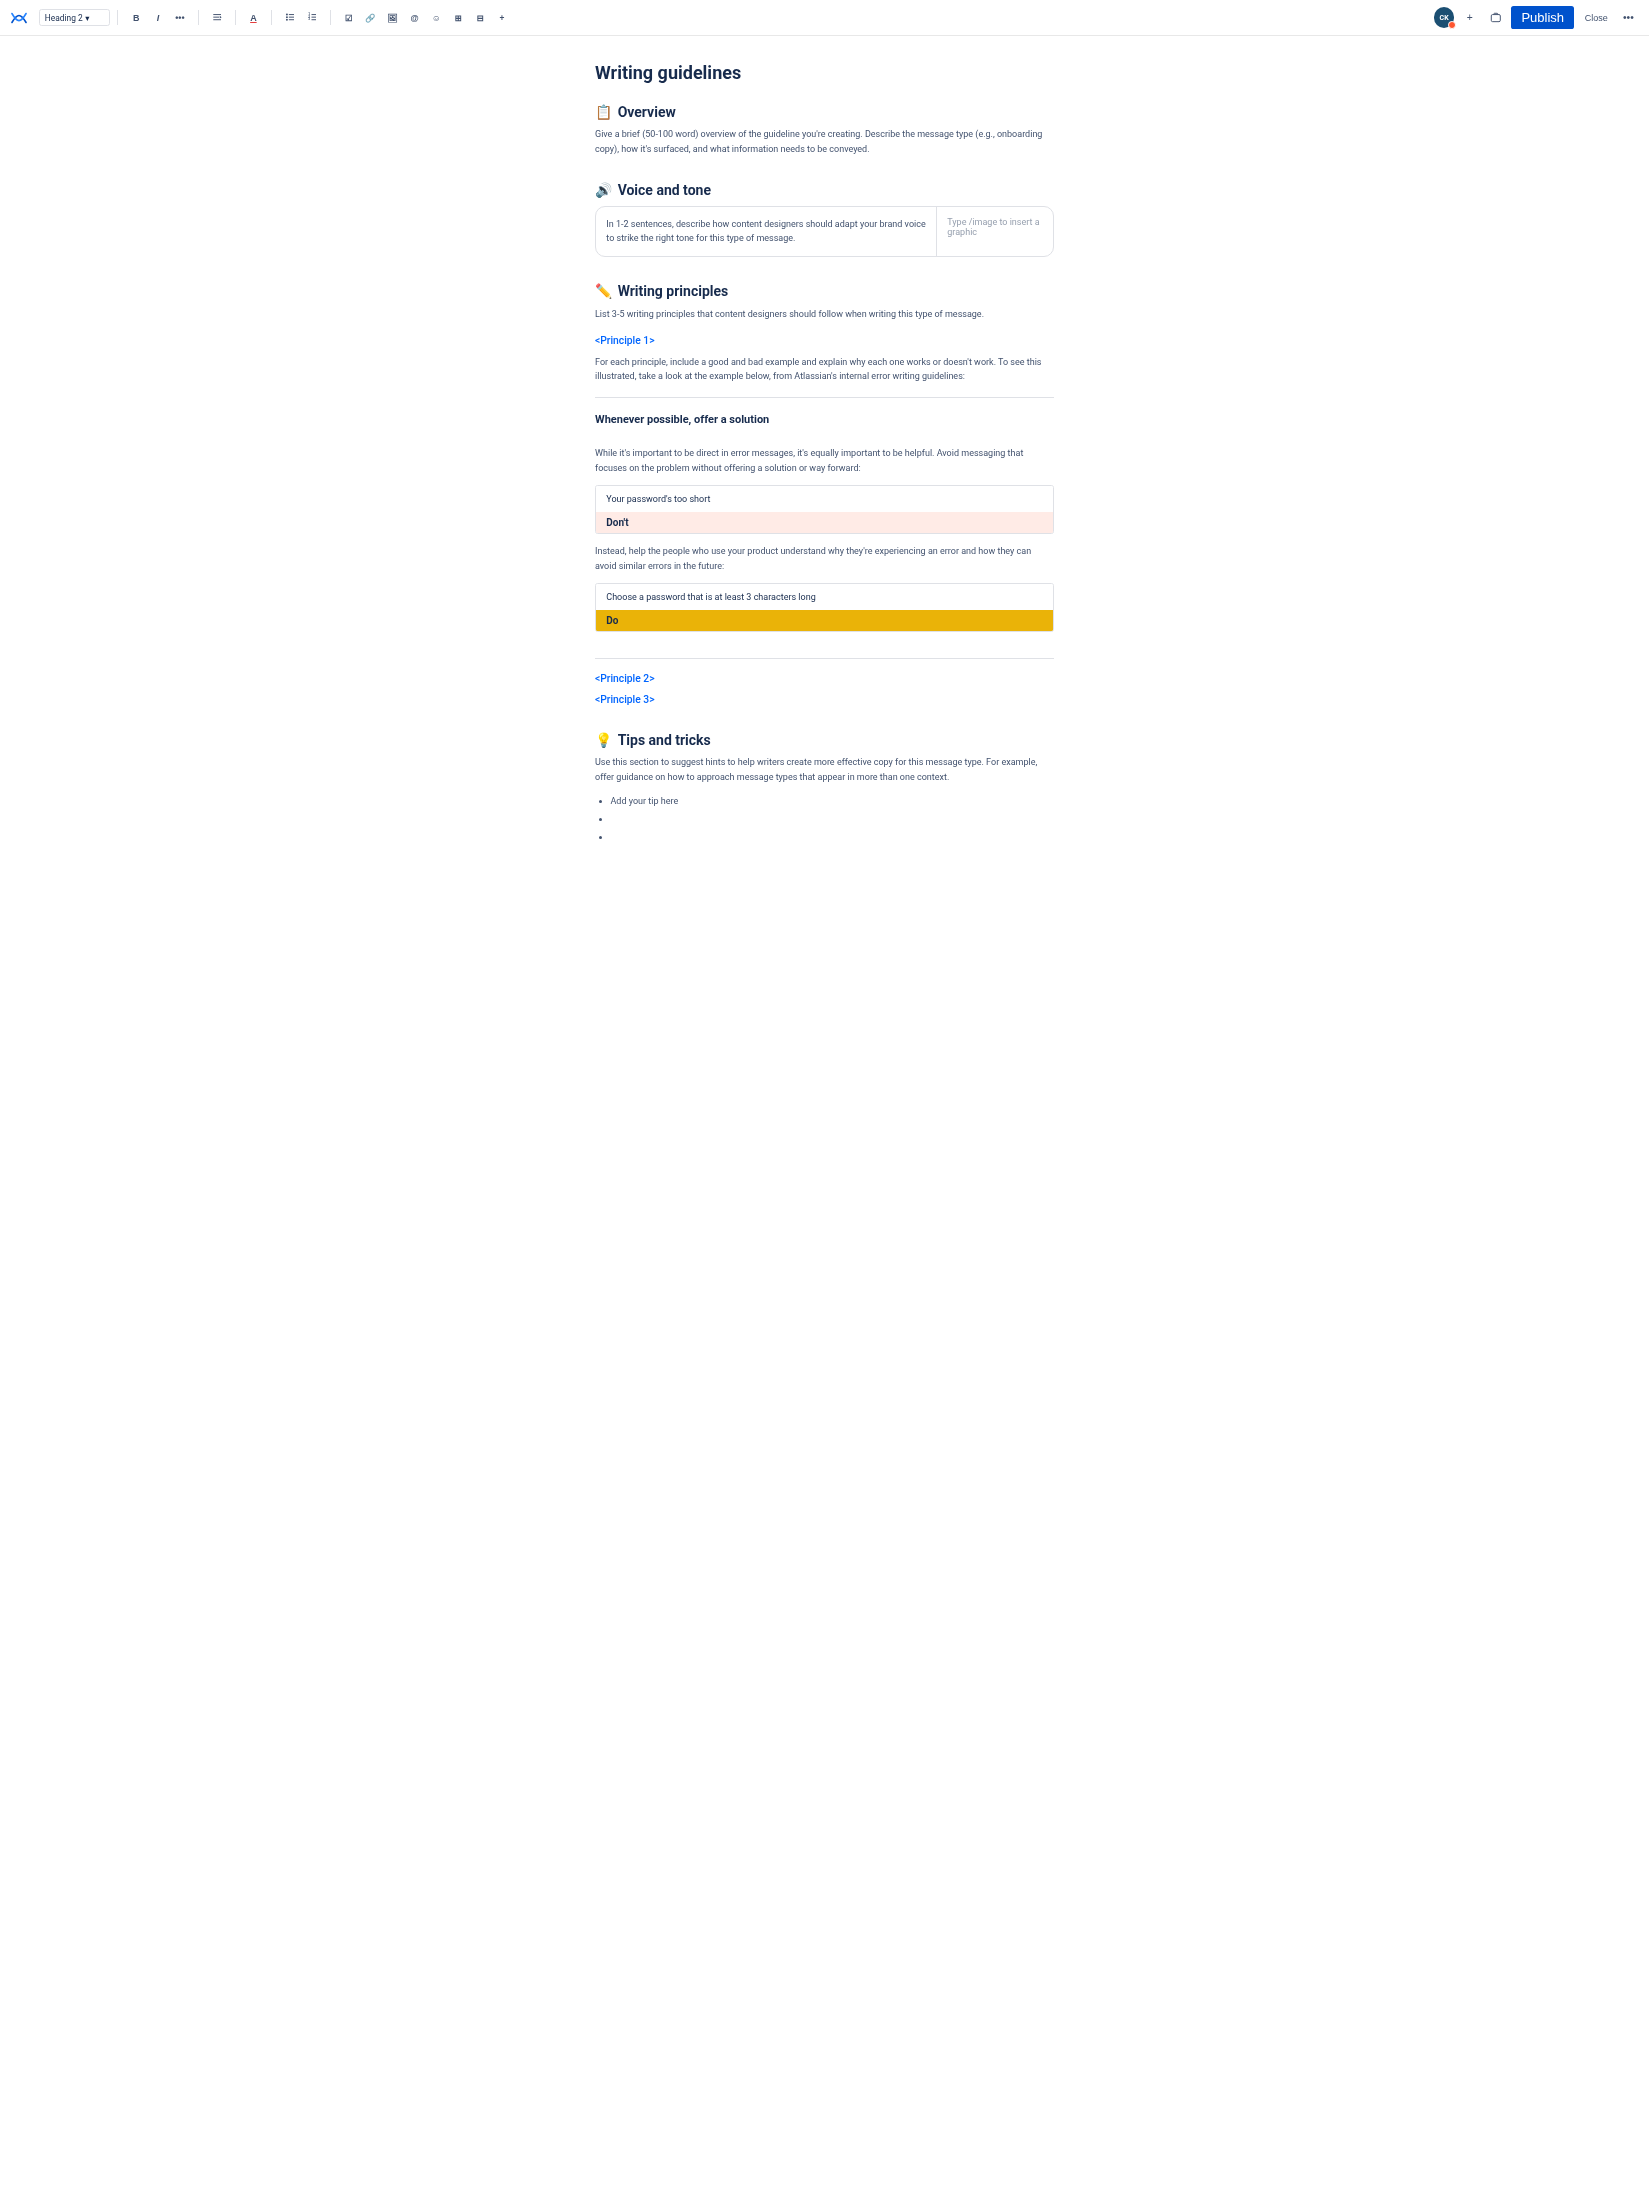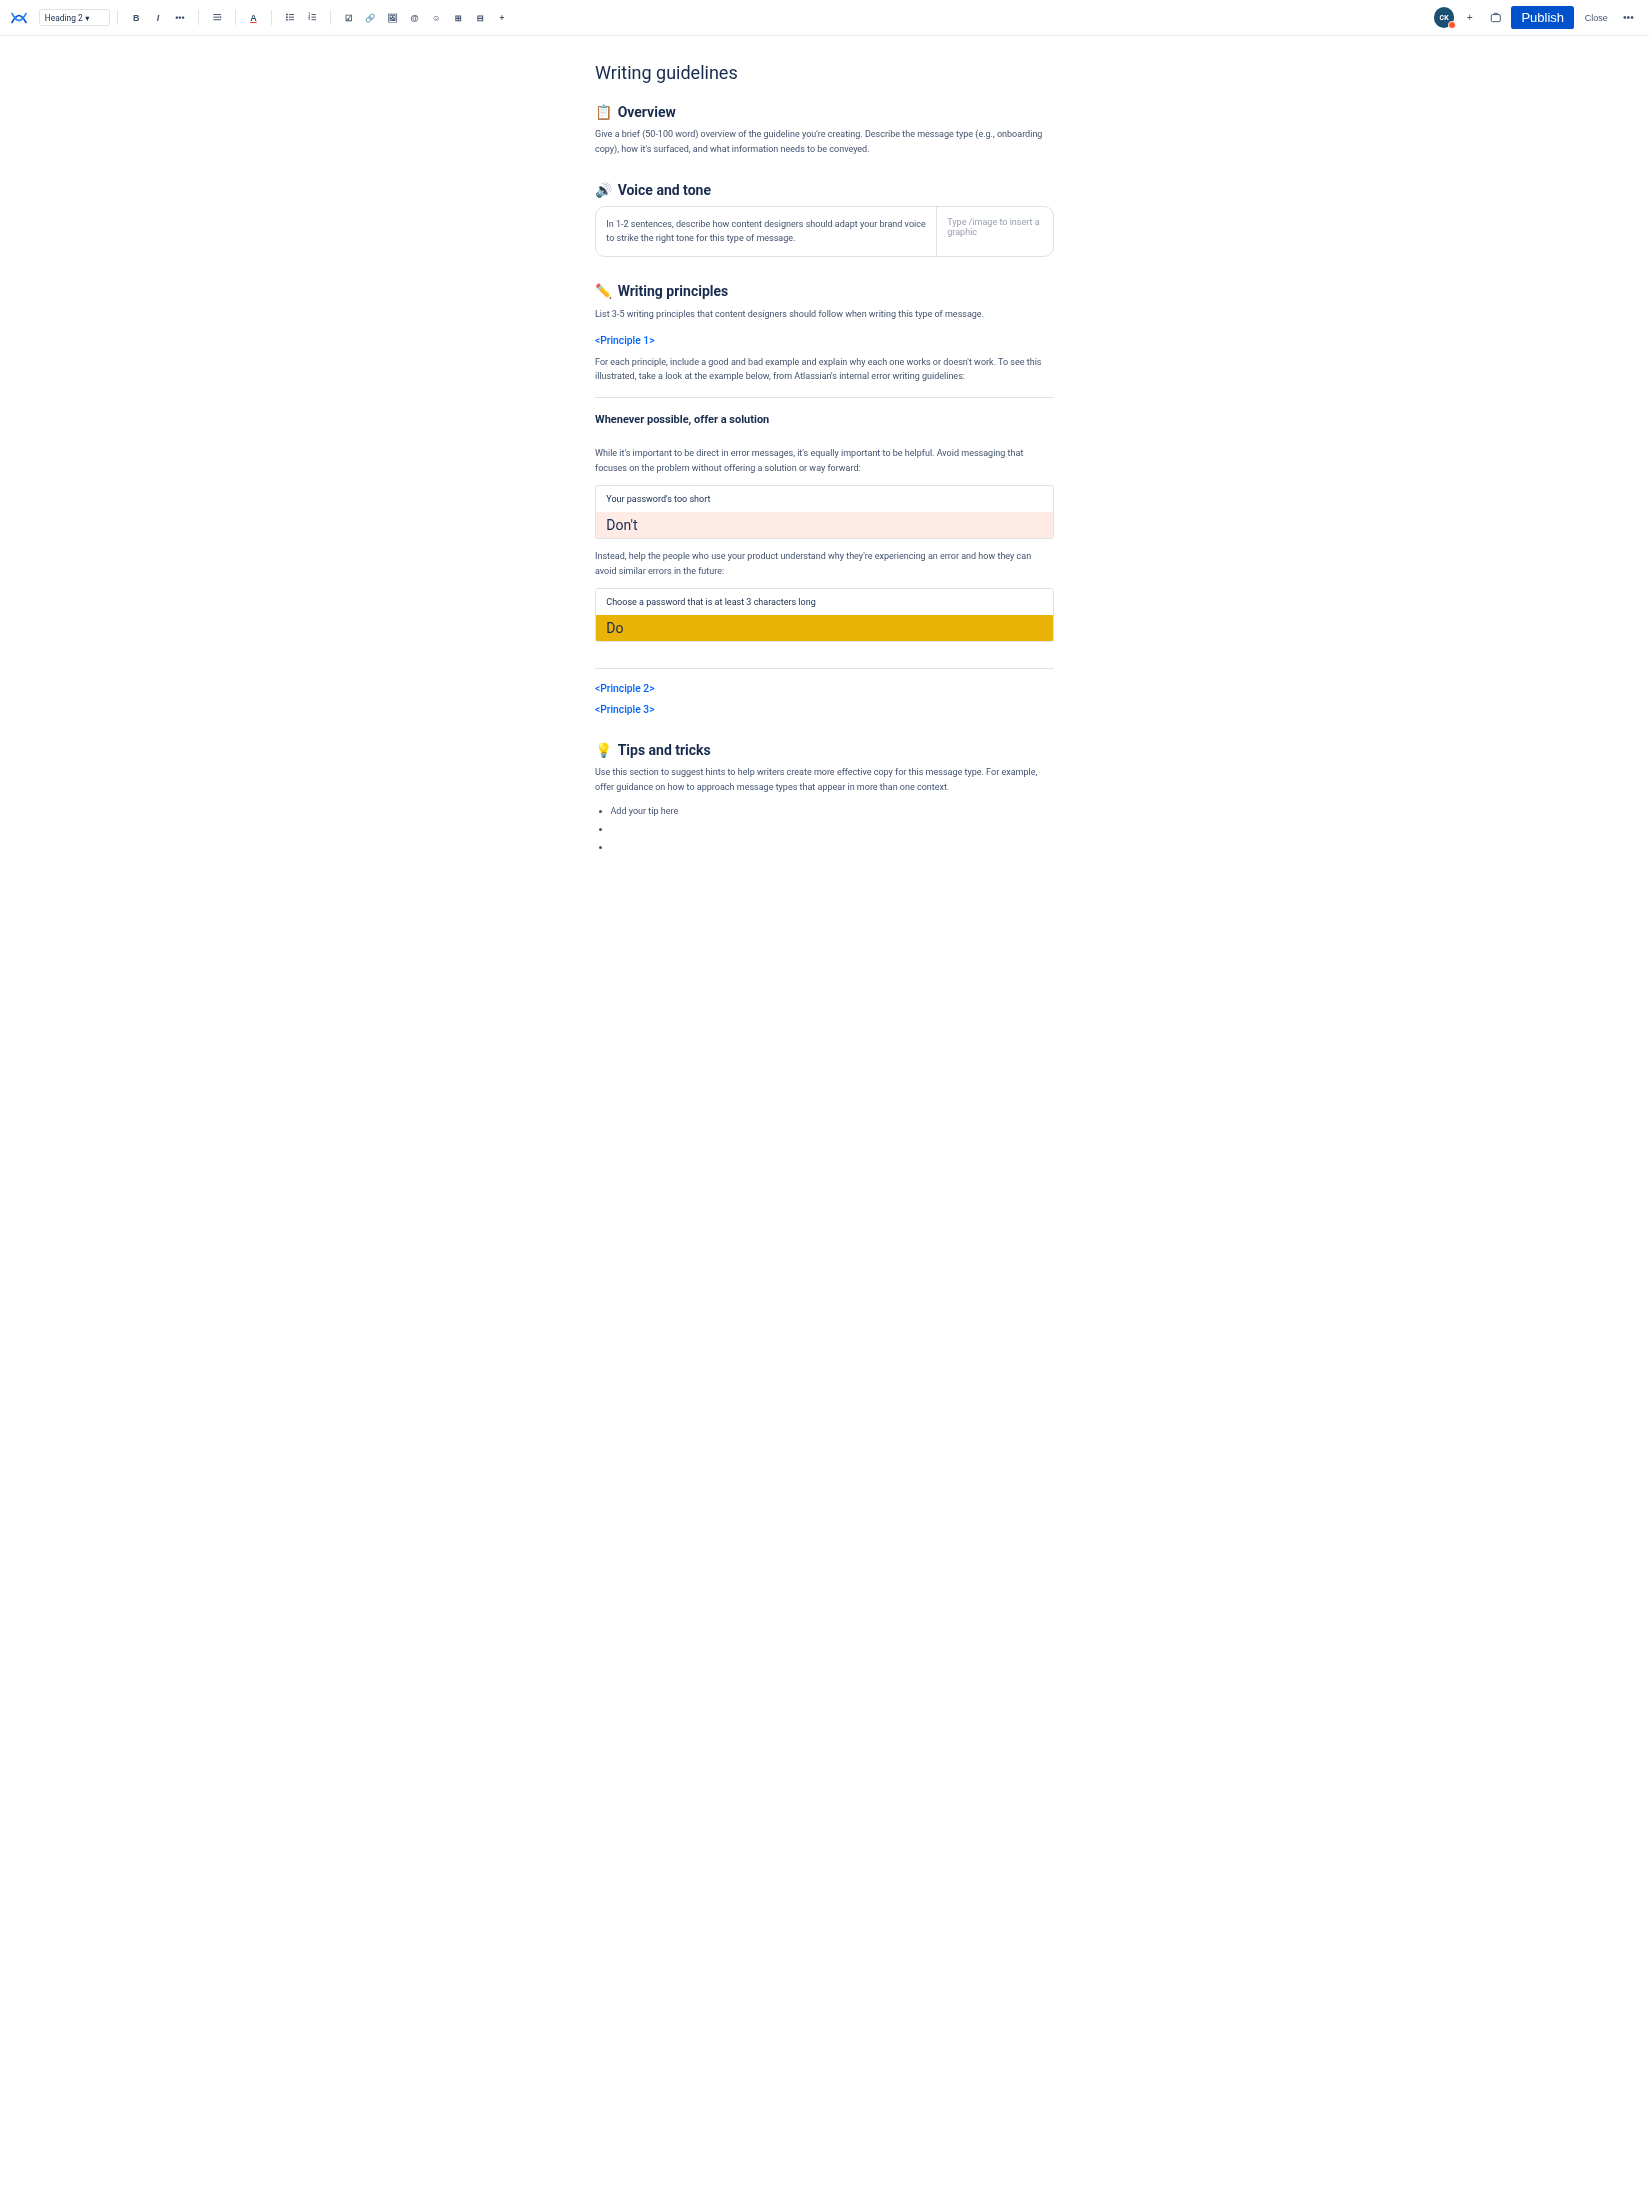--- a/index.html
+++ b/index.html
@@ -131,21 +131,21 @@
     }
 
     
     .content-area {
       max-width: 490px;
       margin: 0 auto;
       padding: 26px 15.5px 52px;
     }
     .doc-title {
       font-size: 18px;
-      font-weight: 400;
+      font-weight: 700;
       color: #172b4d;
       margin-bottom: 20.6px;
     }
 
     
     .section { margin-bottom: 26px; }
     .section-heading {
       font-size: 14px;
       font-weight: 700;
       color: #172b4d;
@@ -218,22 +218,22 @@
       margin-bottom: 10.3px;
     }
     .code-box-content {
       padding: 7.7px 10.3px;
       font-size: 9px;
       color: #172b4d;
       background: #fff;
     }
     .code-box-label {
       padding: 5.2px 10.3px;
-      font-size: 14px;
-      font-weight: 400;
+      font-size: 10px;
+      font-weight: 700;
     }
     .code-box-label.dont {
       background: #ffebe6;
       color: #172b4d;
     }
     .code-box-label.do {
       background: #eab308;
       color: #172b4d;
     }
 

